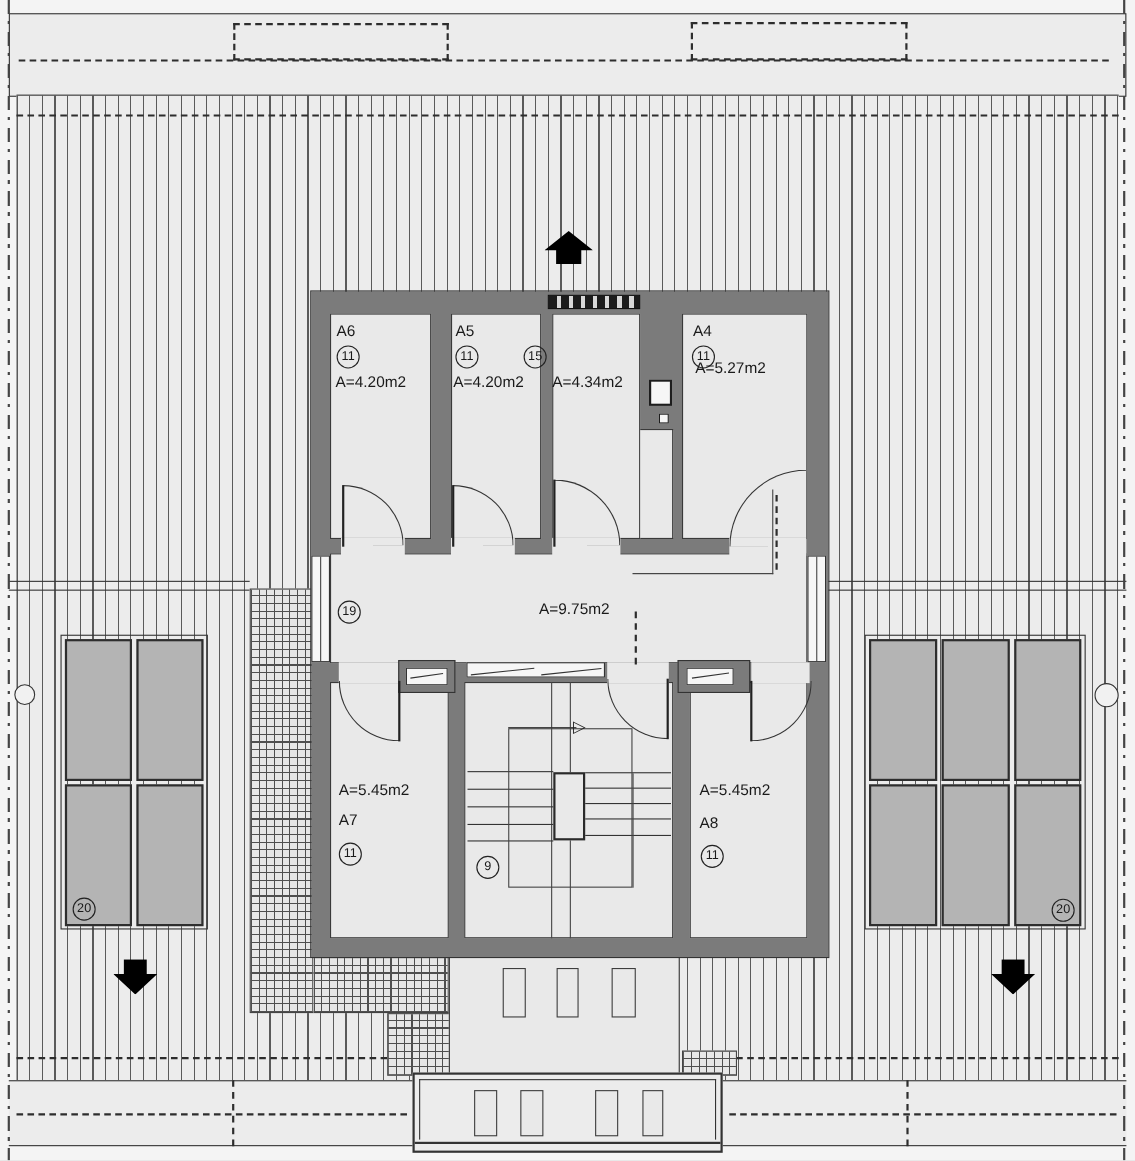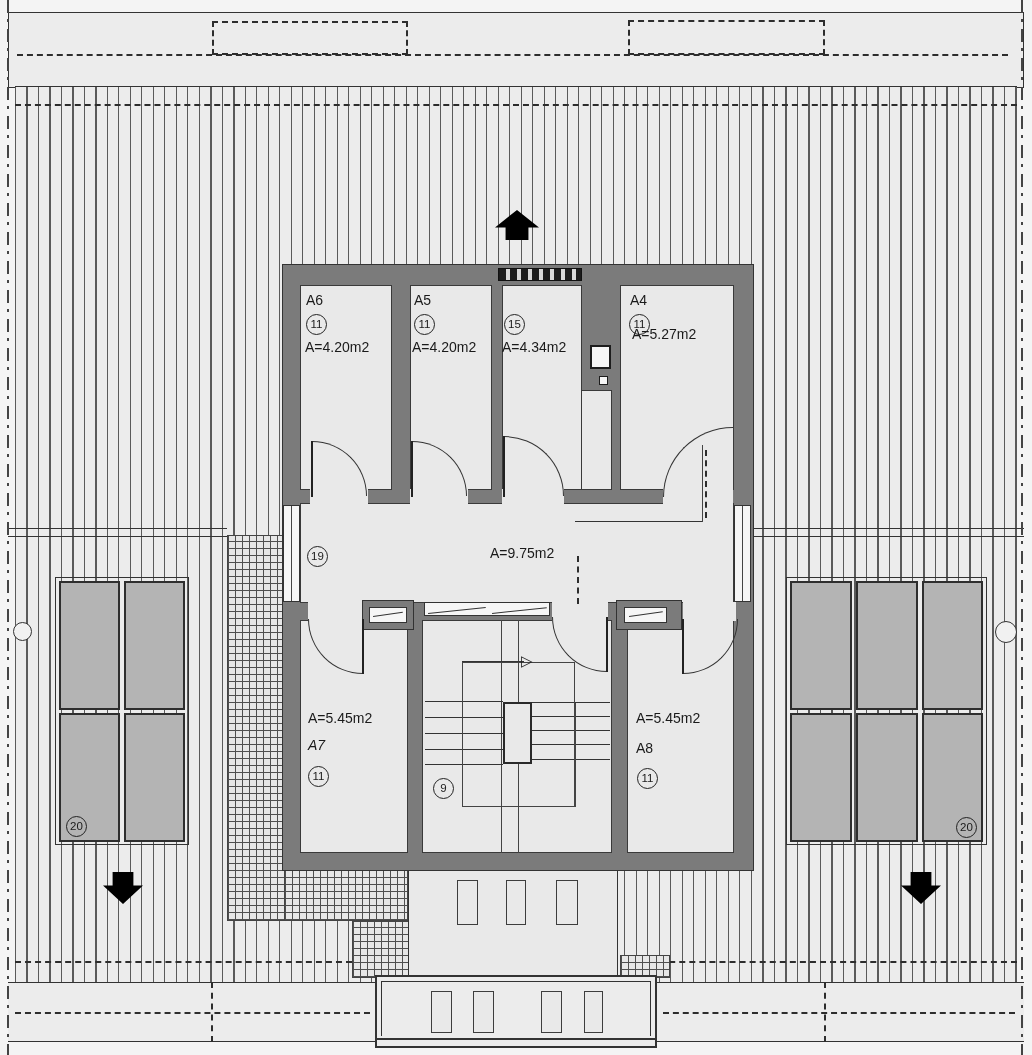--- a/index.html
+++ b/index.html
@@ -185,32 +185,32 @@
   <div class="dashdot" style="left:1021px;top:0;height:1055px;"></div>
 
   <div class="lbl" style="left:306px;top:292px;">A6</div>
   <div class="circ" style="left:306px;top:314px;">11</div>
   <div class="lbl" style="left:305px;top:339px;">A=4.20m2</div>
 
   <div class="lbl" style="left:414px;top:292px;">A5</div>
   <div class="circ" style="left:414px;top:314px;">11</div>
   <div class="lbl" style="left:412px;top:339px;">A=4.20m2</div>
 
-  <div class="circ" style="left:504px;top:314px;">15</div>
+  <div class="circ" style="left:476px;top:314px;">15</div>
   <div class="lbl" style="left:502px;top:339px;">A=4.34m2</div>
 
   <div class="lbl" style="left:630px;top:292px;">A4</div>
   <div class="circ" style="left:629px;top:314px;">11</div>
   <div class="lbl" style="left:632px;top:326px;">A=5.27m2</div>
 
   <div class="circ" style="left:307px;top:546px;">19</div>
   <div class="lbl" style="left:490px;top:545px;">A=9.75m2</div>
 
   <div class="lbl" style="left:308px;top:710px;">A=5.45m2</div>
-  <div class="lbl" style="left:308px;top:737px;font-style:italic;">A7</div>
+  <div class="lbl" style="left:308px;top:737px;">A7</div>
   <div class="circ" style="left:308px;top:766px;">11</div>
 
   <div class="circ" style="left:433px;top:778px;">9</div>
 
   <div class="lbl" style="left:636px;top:710px;">A=5.45m2</div>
   <div class="lbl" style="left:636px;top:740px;">A8</div>
   <div class="circ" style="left:637px;top:768px;">11</div>
 
   <div class="circ" style="left:66px;top:816px;">20</div>
   <div class="circ" style="left:956px;top:817px;">20</div>

